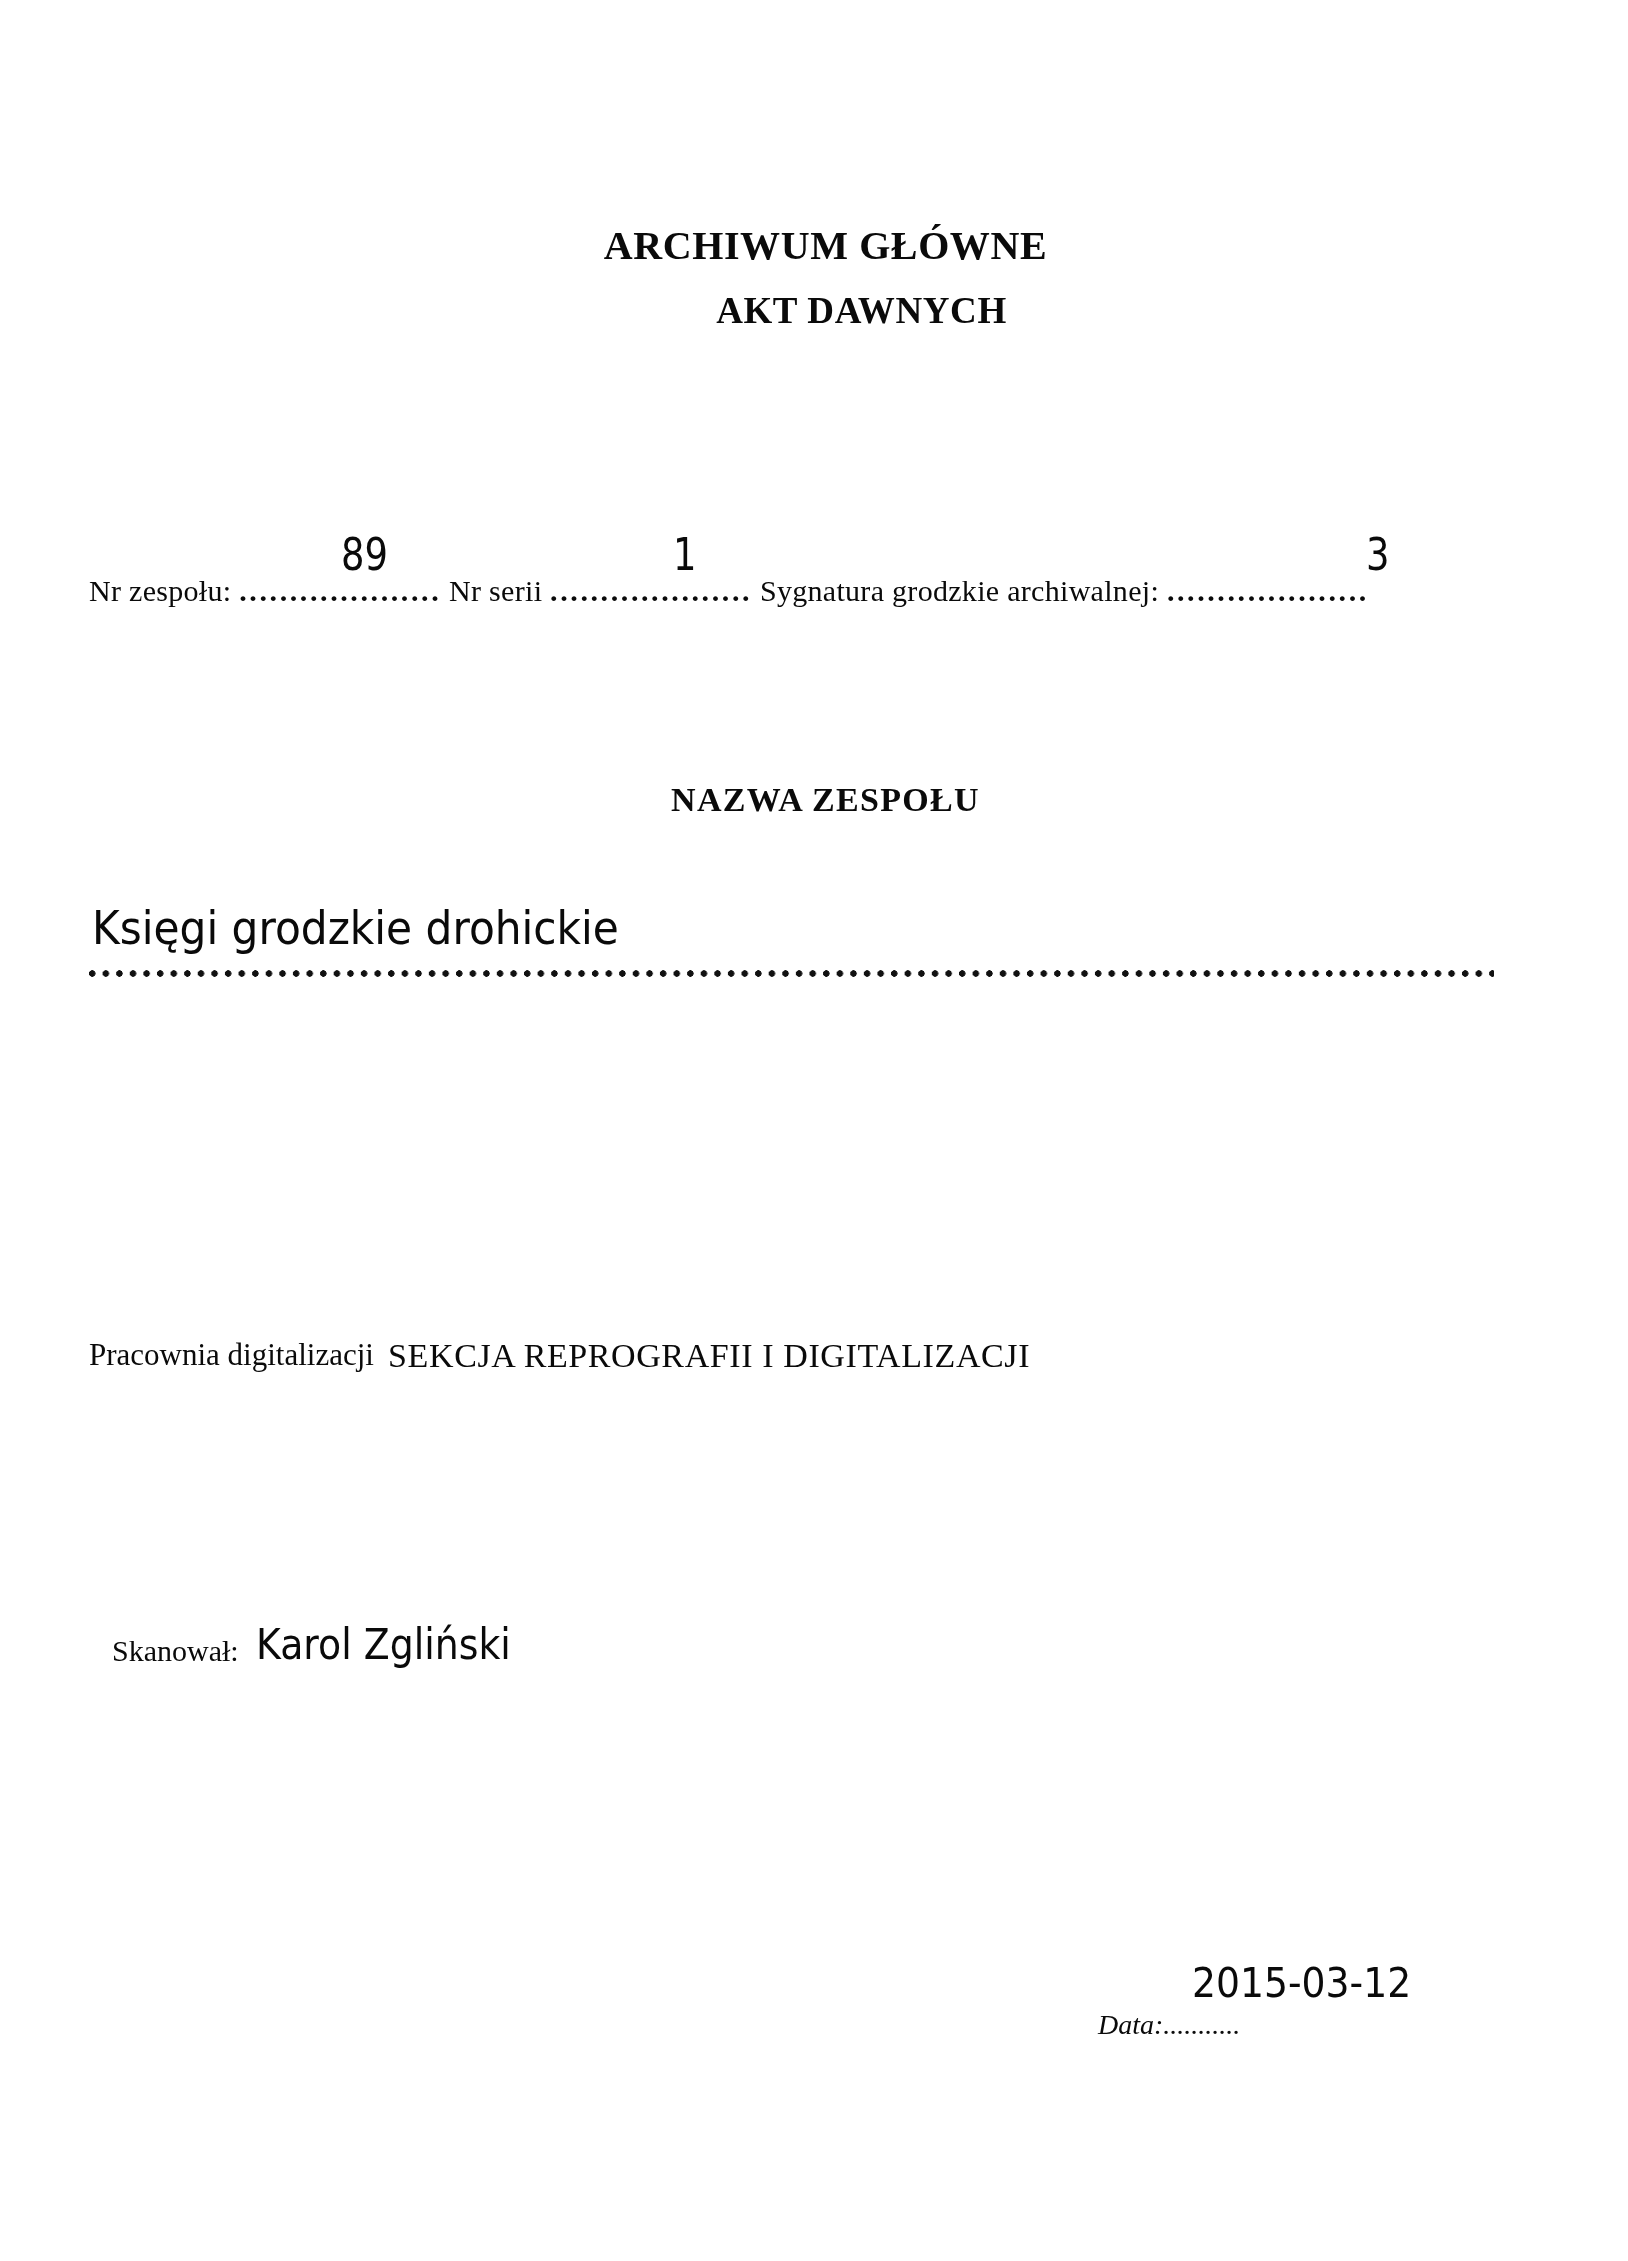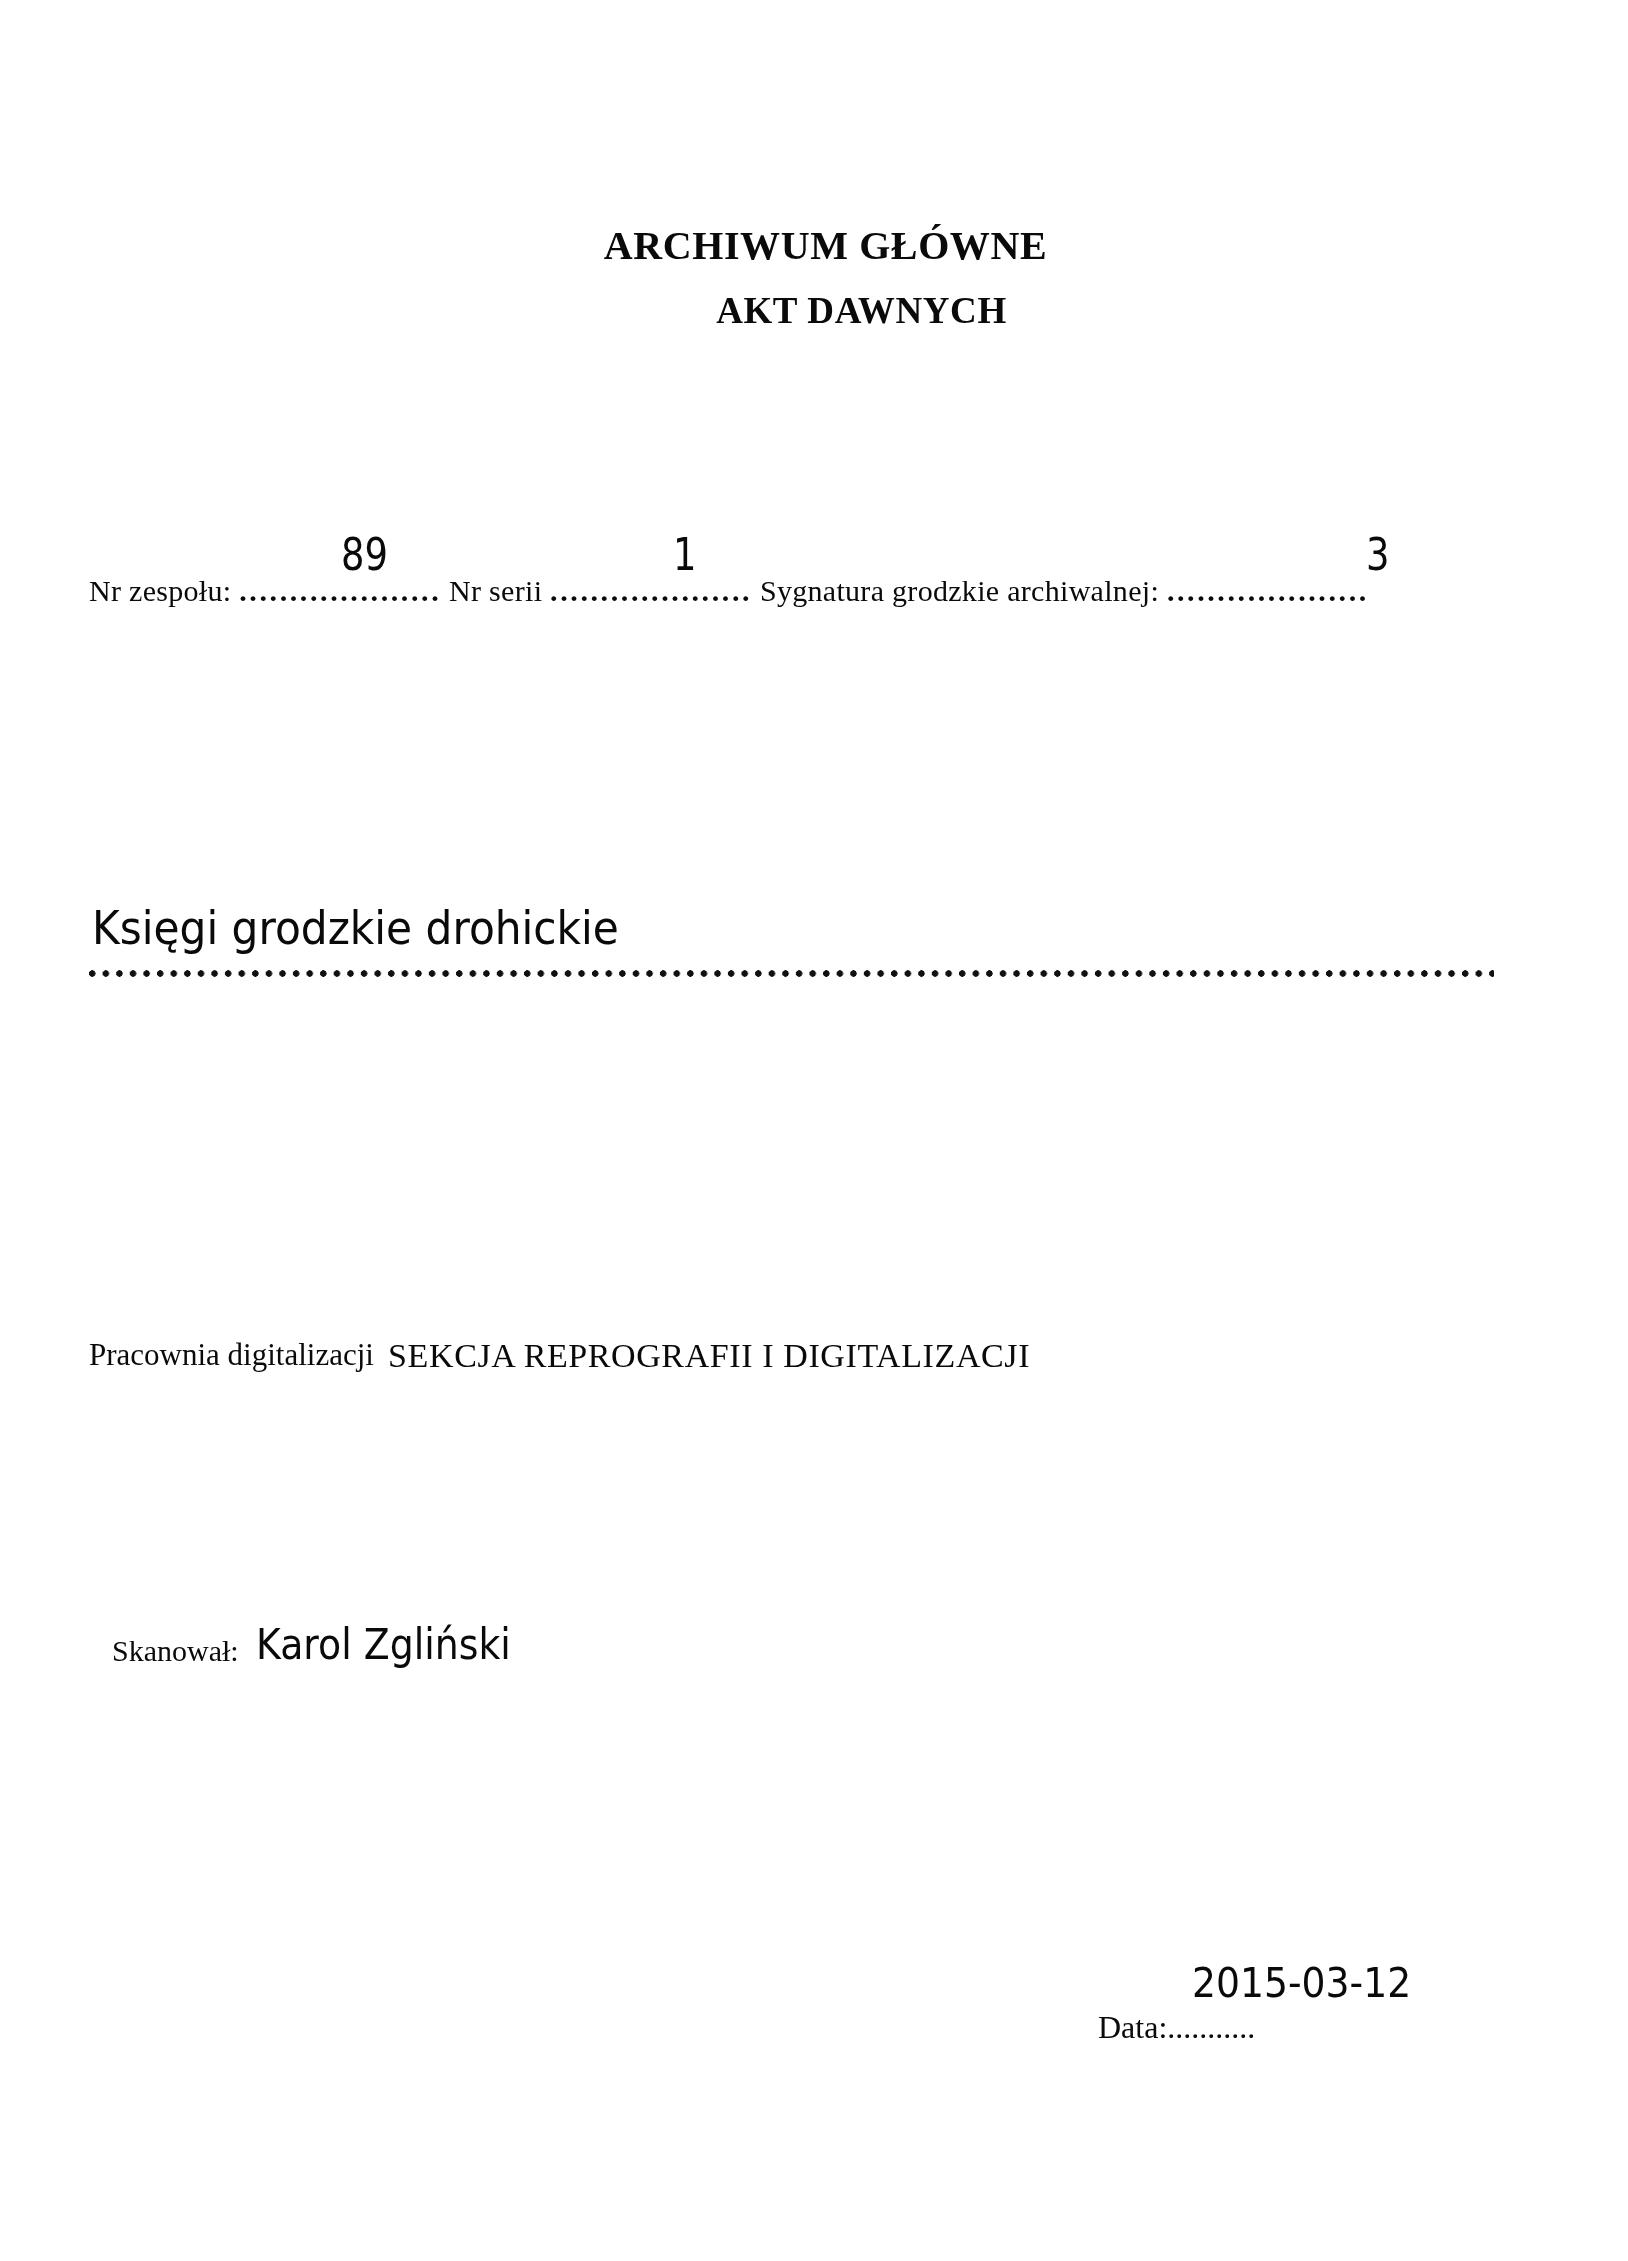--- a/index.html
+++ b/index.html
@@ -125,23 +125,24 @@
     font-size: 41px;
     line-height: 1;
     white-space: nowrap;
     transform: scaleX(0.92);
     transform-origin: left bottom;
   }
   .date-label {
     position: absolute;
     left: 1098px;
     top: 2011px;
-    font-size: 32px;
+    font-size: 28px;
     line-height: 1;
     white-space: nowrap;
+    font-style: italic;
   }
 </style>
 </head>
 <body>
 
 <div class="page">
 
   <div class="centered-block archive-line" style="top: 226px;">ARCHIWUM GŁÓWNE</div>
   <div class="centered-block archive-line second" style="top: 292px;">AKT DAWNYCH</div>
 
@@ -156,20 +157,21 @@
     <span> </span>
     <span>Sygnatura grodzkie archiwalnej:</span>
     <span> </span>
     <span class="dots">....................</span>
   </div>
 
   <div class="fill-value" style="left: 341px; top: 532px;">89</div>
   <div class="fill-value" style="left: 673px; top: 532px;">1</div>
   <div class="fill-value" style="left: 1366px; top: 532px;">3</div>
 
+  <div class="centered-block heading-nazwa">NAZWA ZESPOŁU</div>
 
   <div class="fonds-name">Księgi grodzkie drohickie</div>
 
   <div class="dotted-rule"></div>
 
 
   <div class="lab-row">
     <span class="lab-label">Pracownia digitalizacji</span>
     <span class="lab-value">SEKCJA REPROGRAFII I DIGITALIZACJI</span>
   </div>

